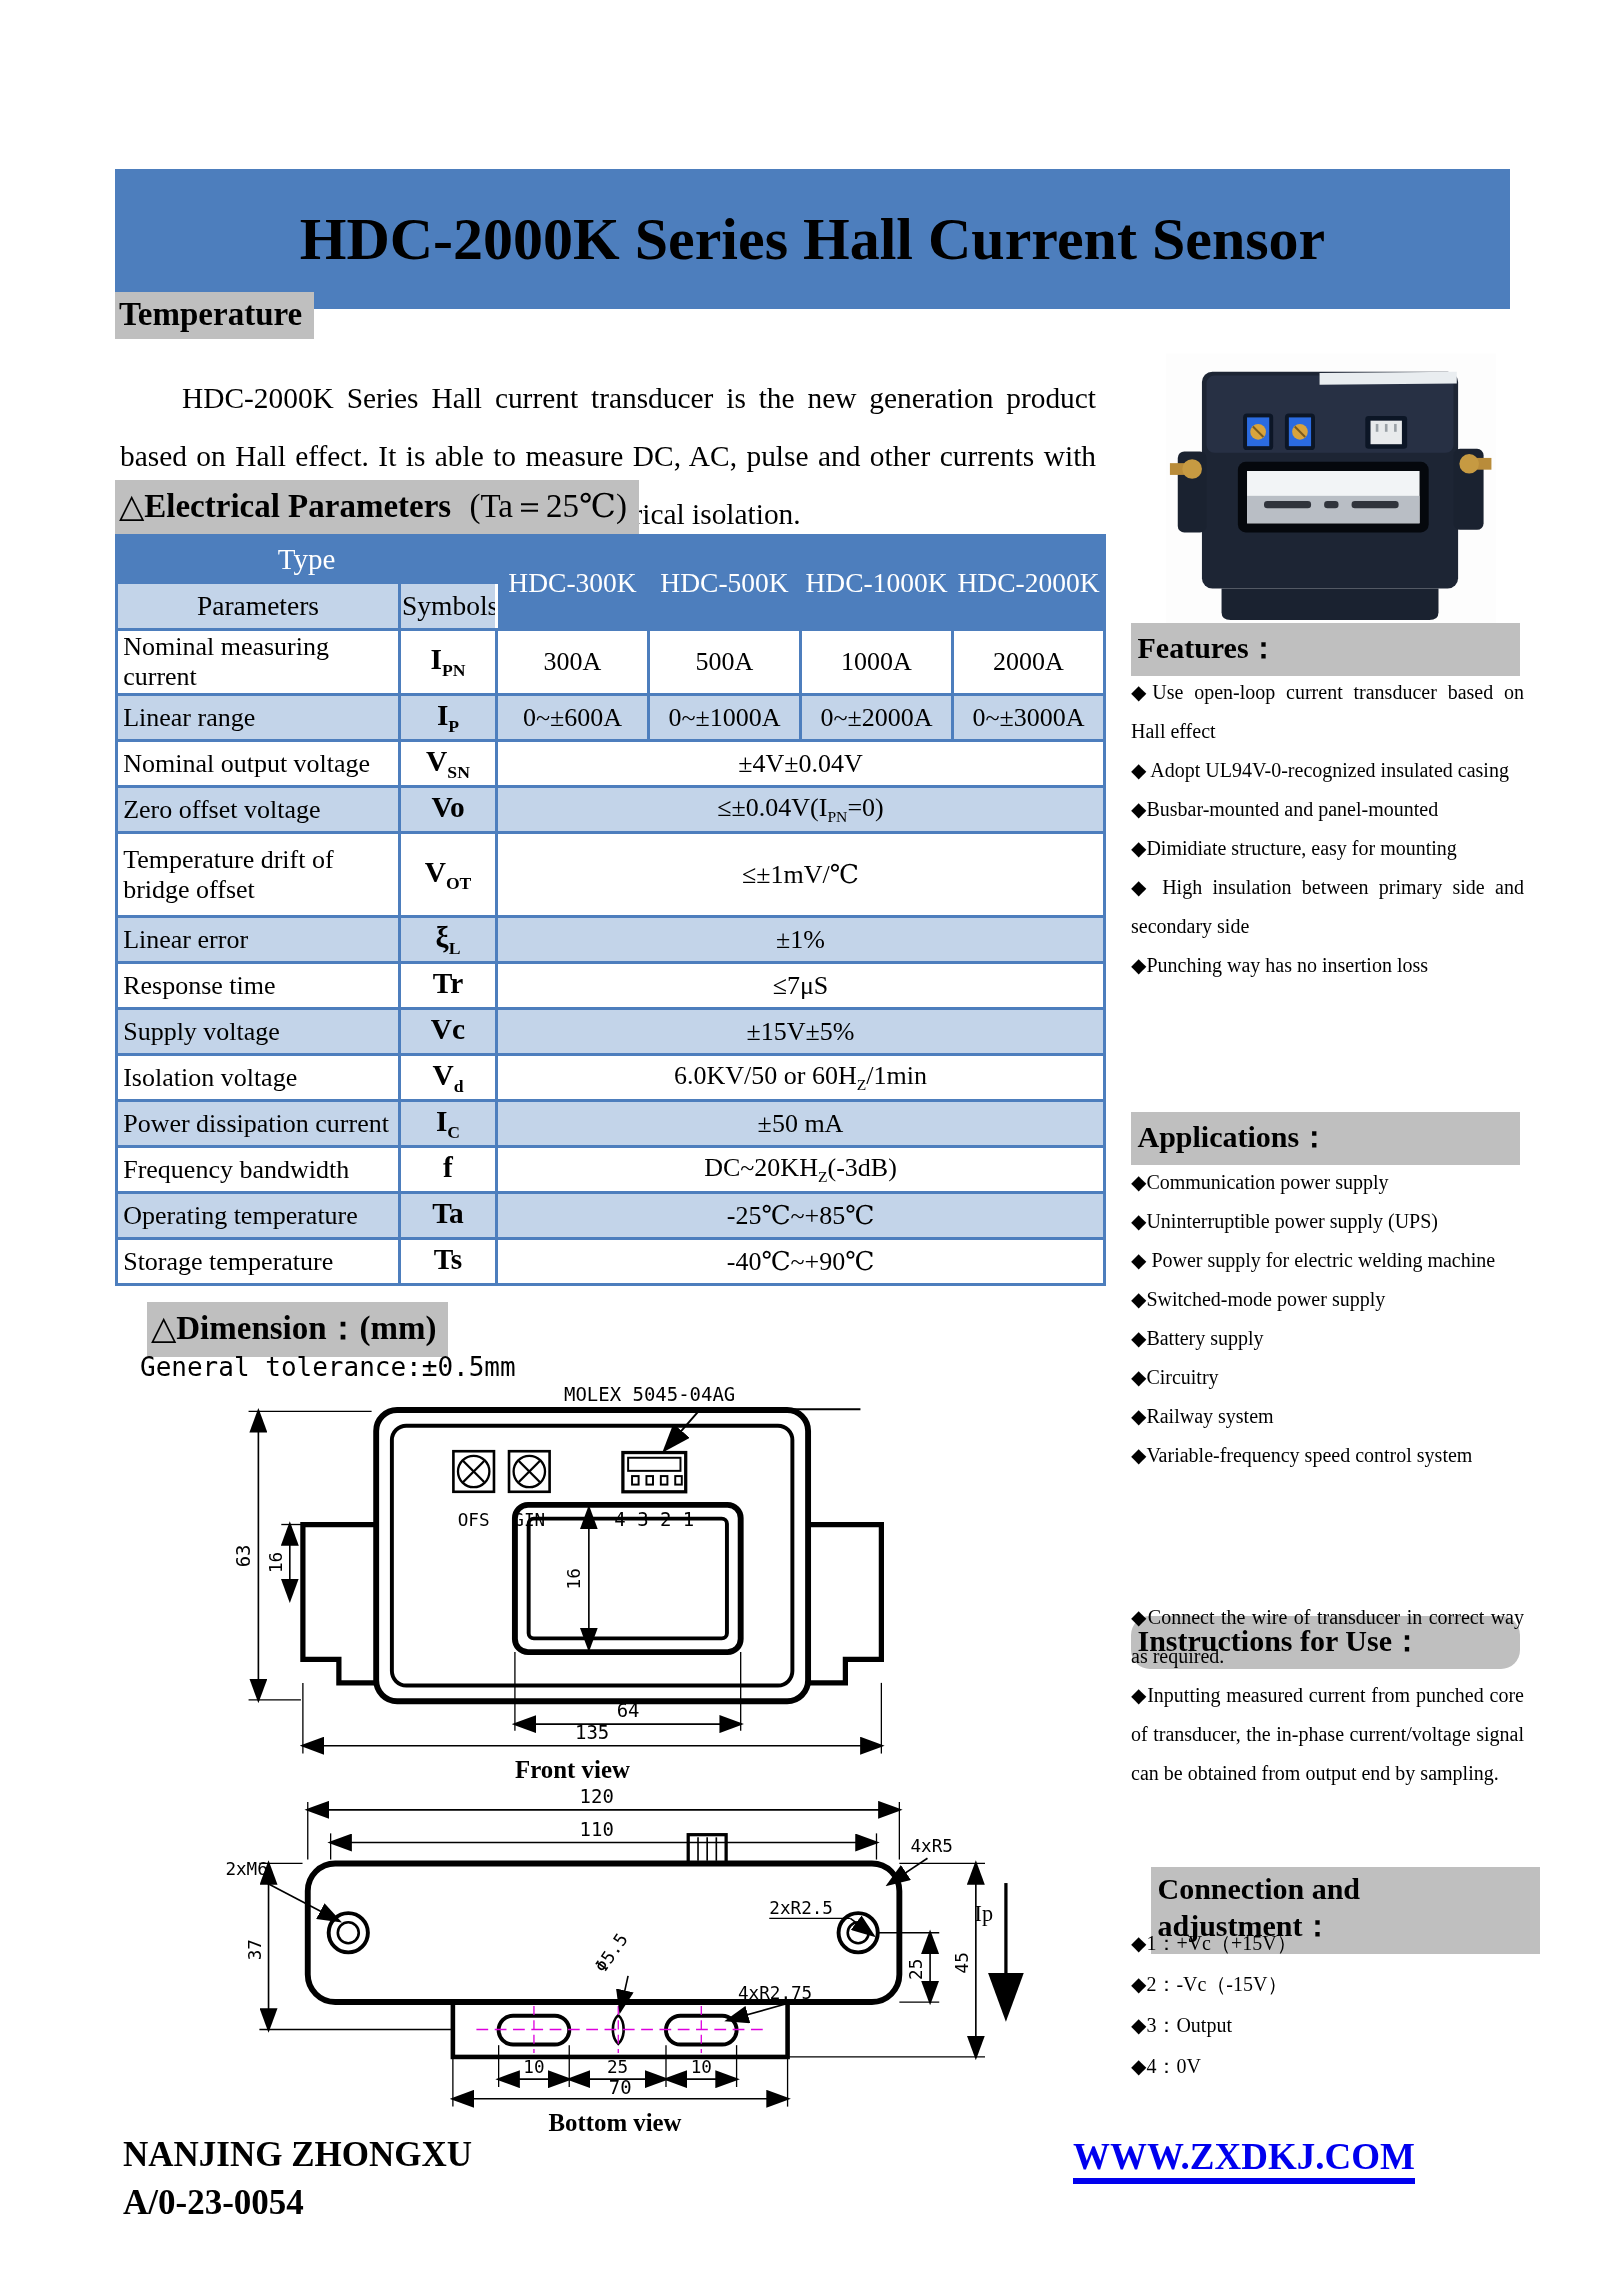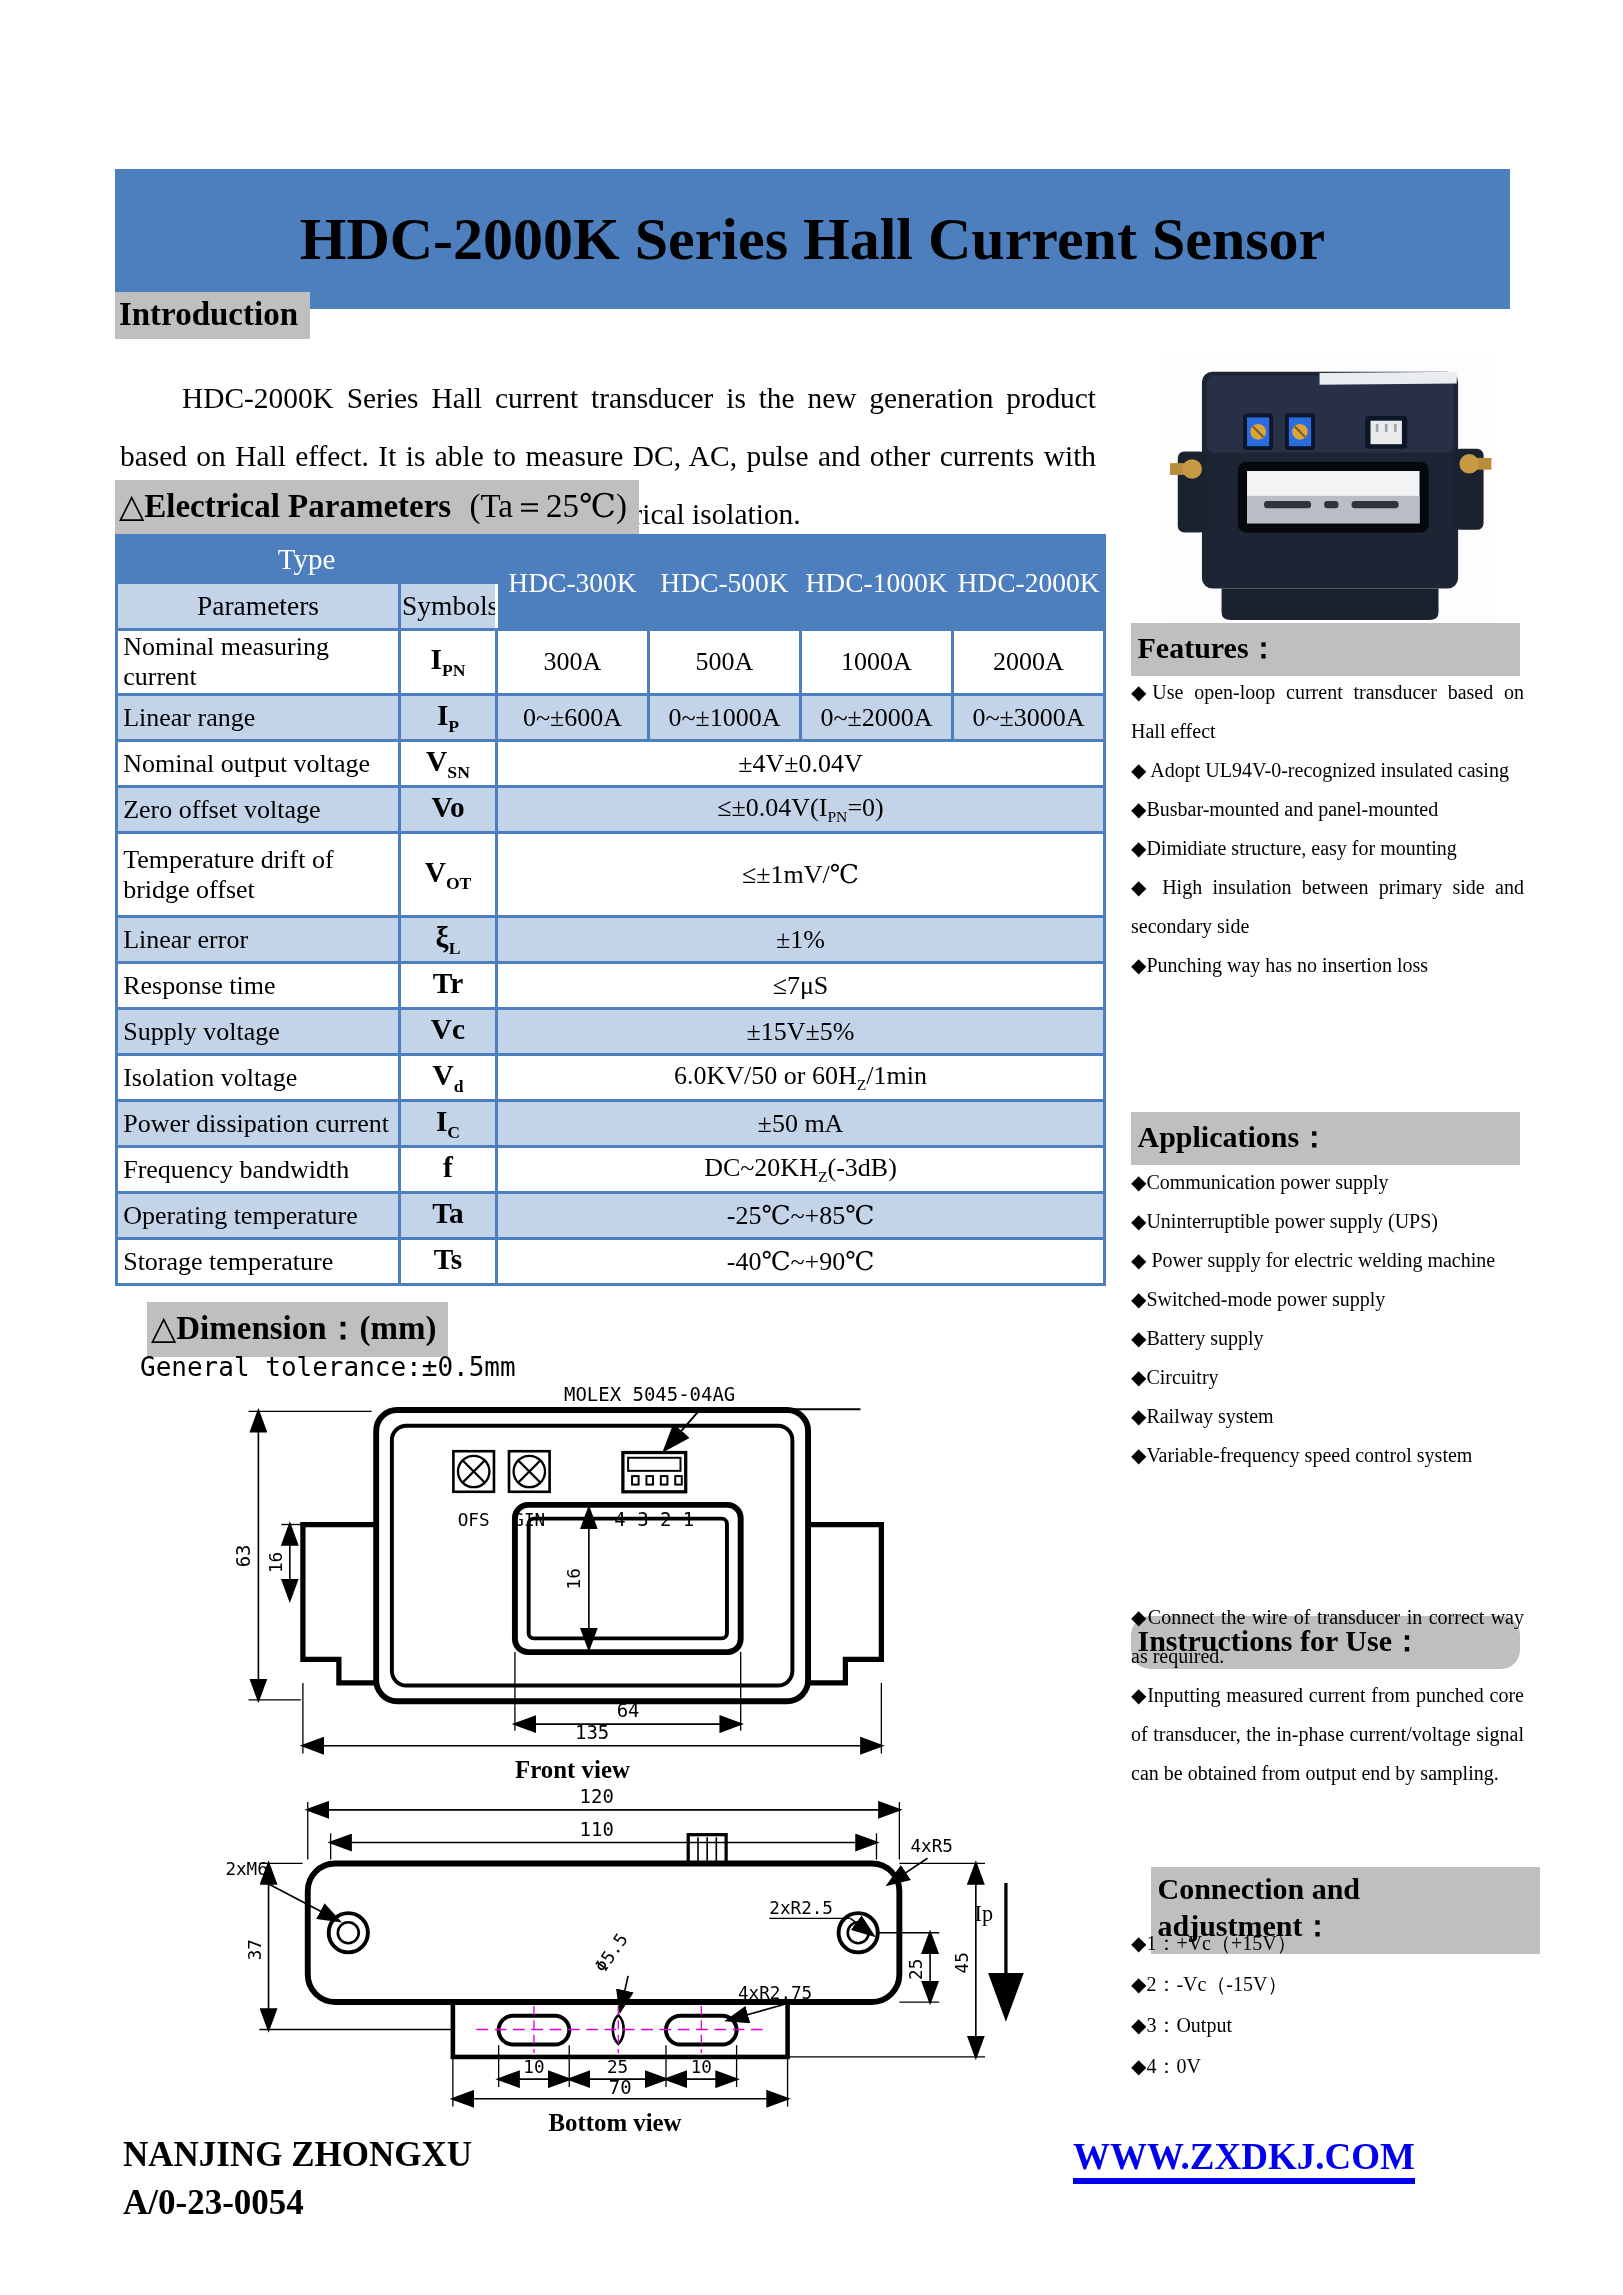--- a/index.html
+++ b/index.html
@@ -70,21 +70,21 @@
 </style>
 </head>
 <body>
 
 <div class="page">
 
   <div class="banner">
     <h1>HDC-2000K Series Hall Current Sensor</h1>
   </div>
 
-  <div id="intro-h" class="gray-h">Introduction</div>
+  <div id="intro-h" class="gray-h">Temperature</div>
   <p id="intro-p">HDC-2000K Series Hall current transducer is the new generation product based on Hall effect. It is able to measure DC, AC, pulse and other currents with irregular waves under the condition of electrical isolation.</p>
 
   <svg id="photo" viewBox="0 0 505 435">
     <rect x="0" y="0" width="505" height="435" fill="#fdfdfd"></rect>
     <rect x="55" y="28" width="392" height="332" rx="16" fill="#1d2534"></rect>
     <rect x="62" y="34" width="378" height="118" rx="12" fill="#273044"></rect>
     <polygon points="235,30 445,28 445,46 235,48" fill="#e9edf0"></polygon>
     <rect x="118" y="92" width="46" height="56" rx="6" fill="#0c1626"></rect>
     <rect x="124" y="98" width="34" height="44" fill="#2b6be0"></rect>
     <circle cx="141" cy="120" r="12" fill="#d9a43c"></circle>

